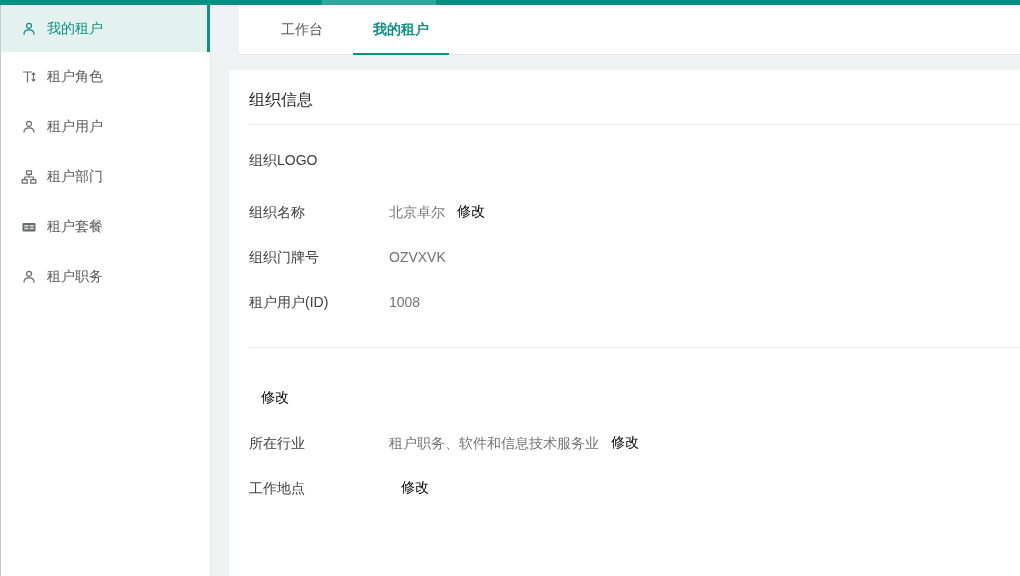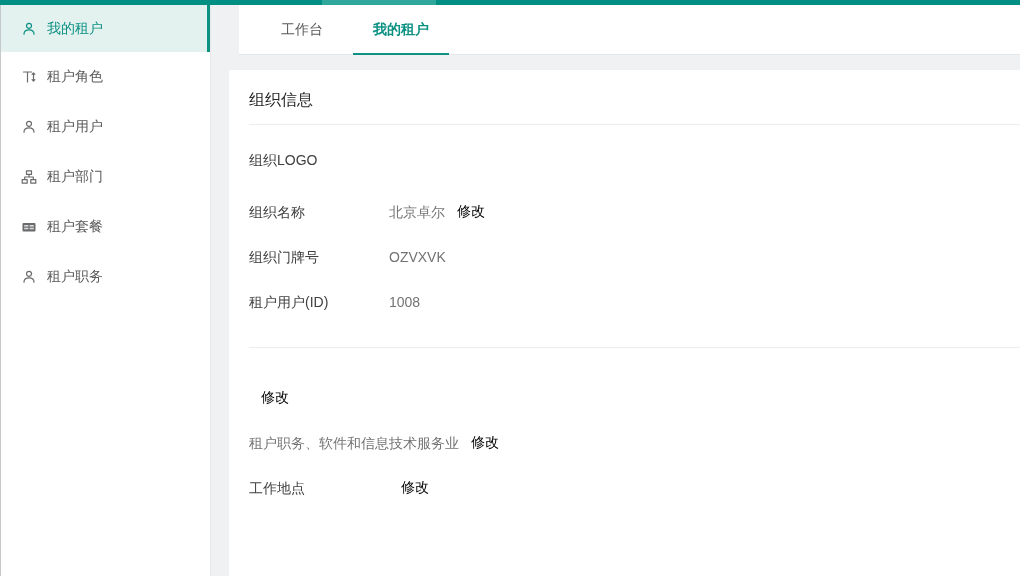--- a/index.html
+++ b/index.html
@@ -185,20 +185,21 @@
       <div class="form-value">1008</div>
     </div>
 
     <div class="section-divider"></div>
 
     <div class="form-row gap-xl">
       <a class="modify-link">修改</a>
     </div>
 
     <div class="form-row">
+      <div class="form-label">所在行业</div>
       <div class="form-value">租户职务、软件和信息技术服务业</div>
       <a class="modify-link">修改</a>
     </div>
 
     <div class="form-row">
       <div class="form-label">工作地点</div>
       <div class="form-value"></div>
       <a class="modify-link">修改</a>
     </div>
 

